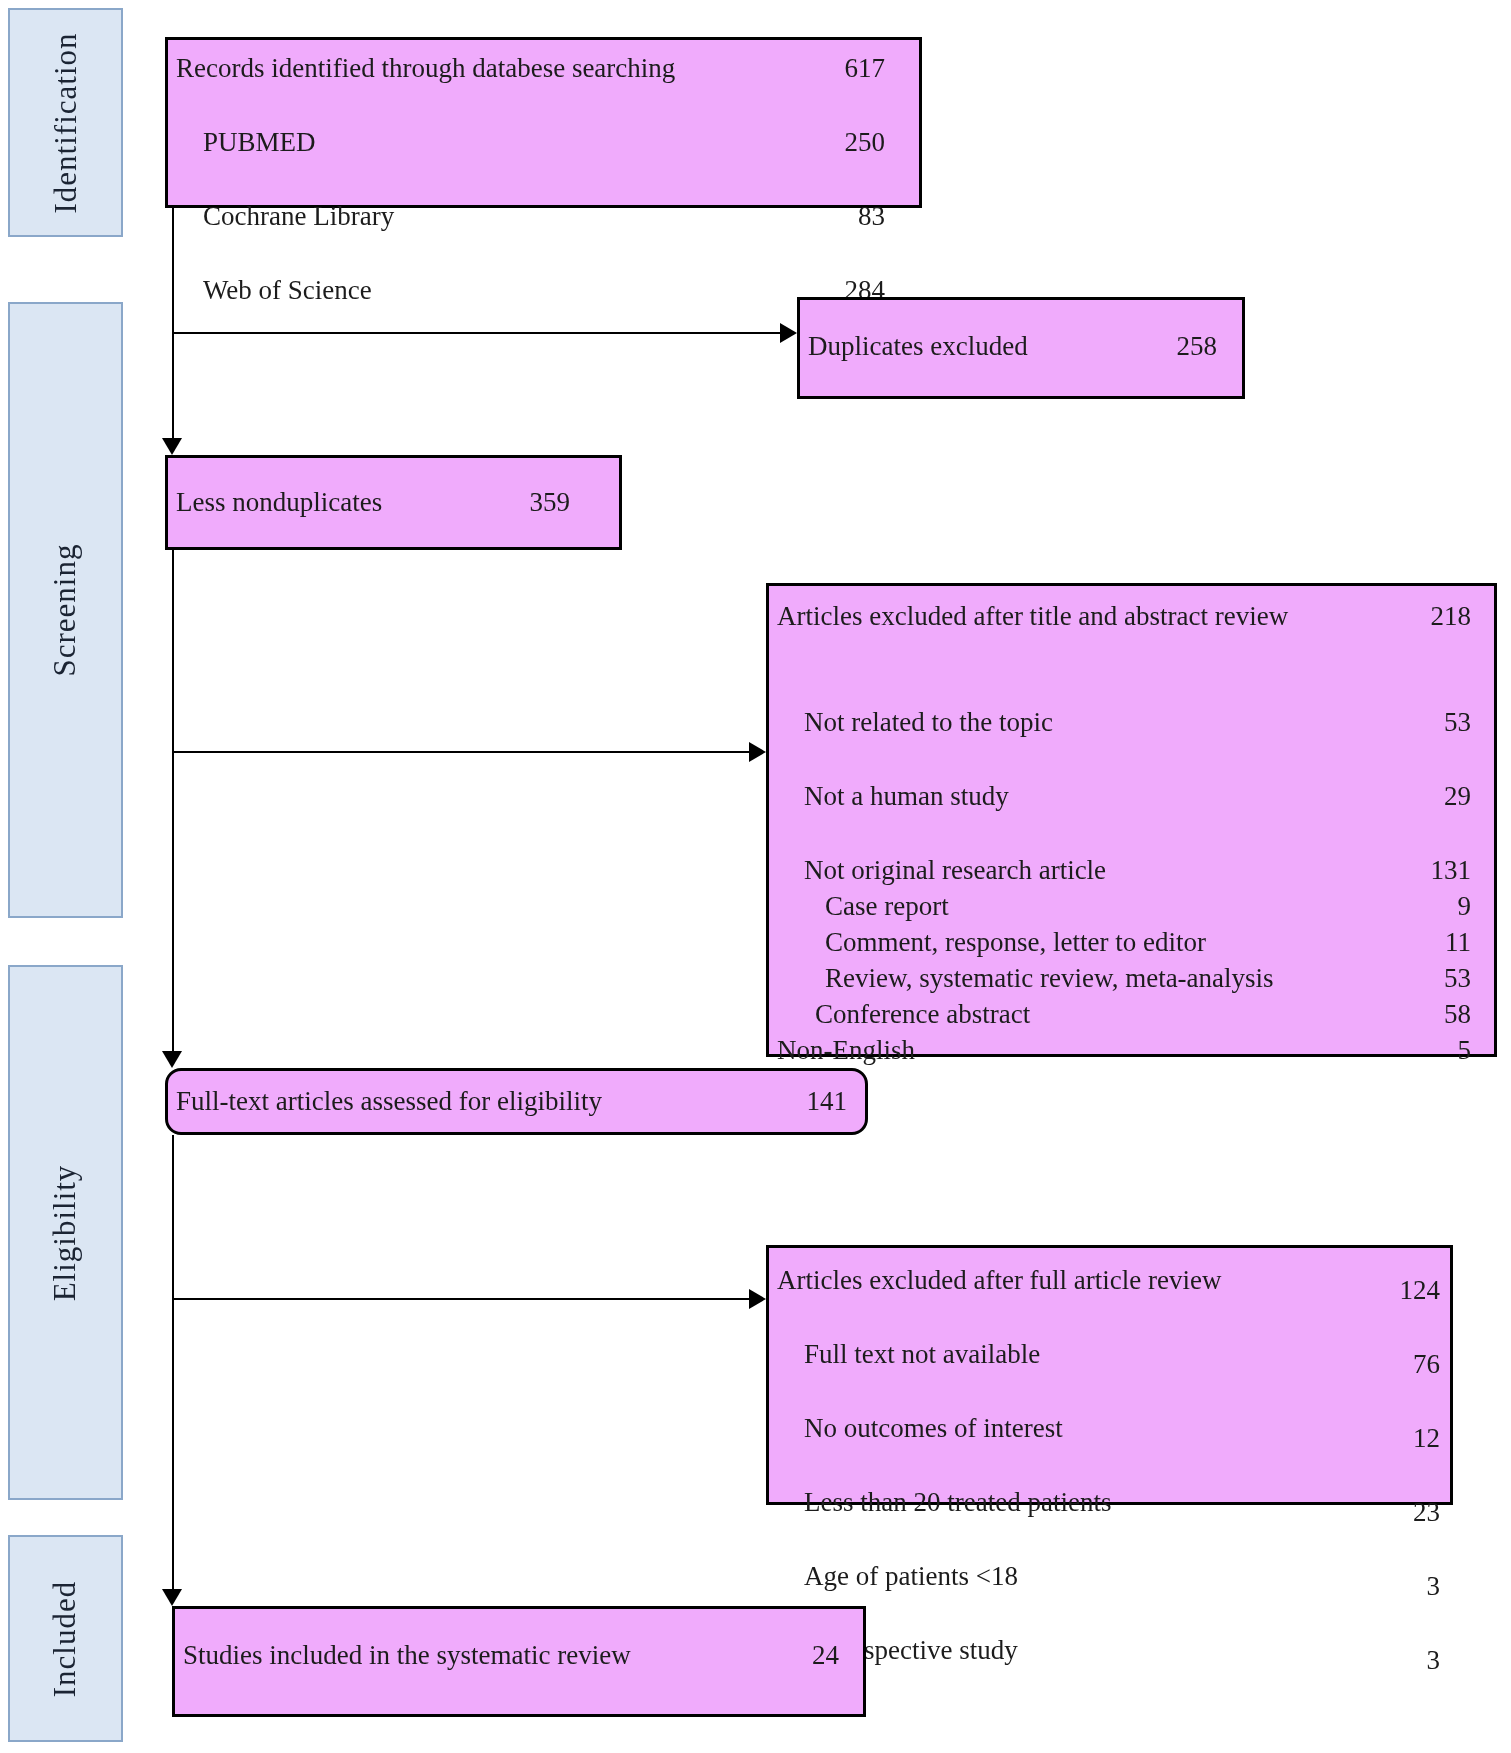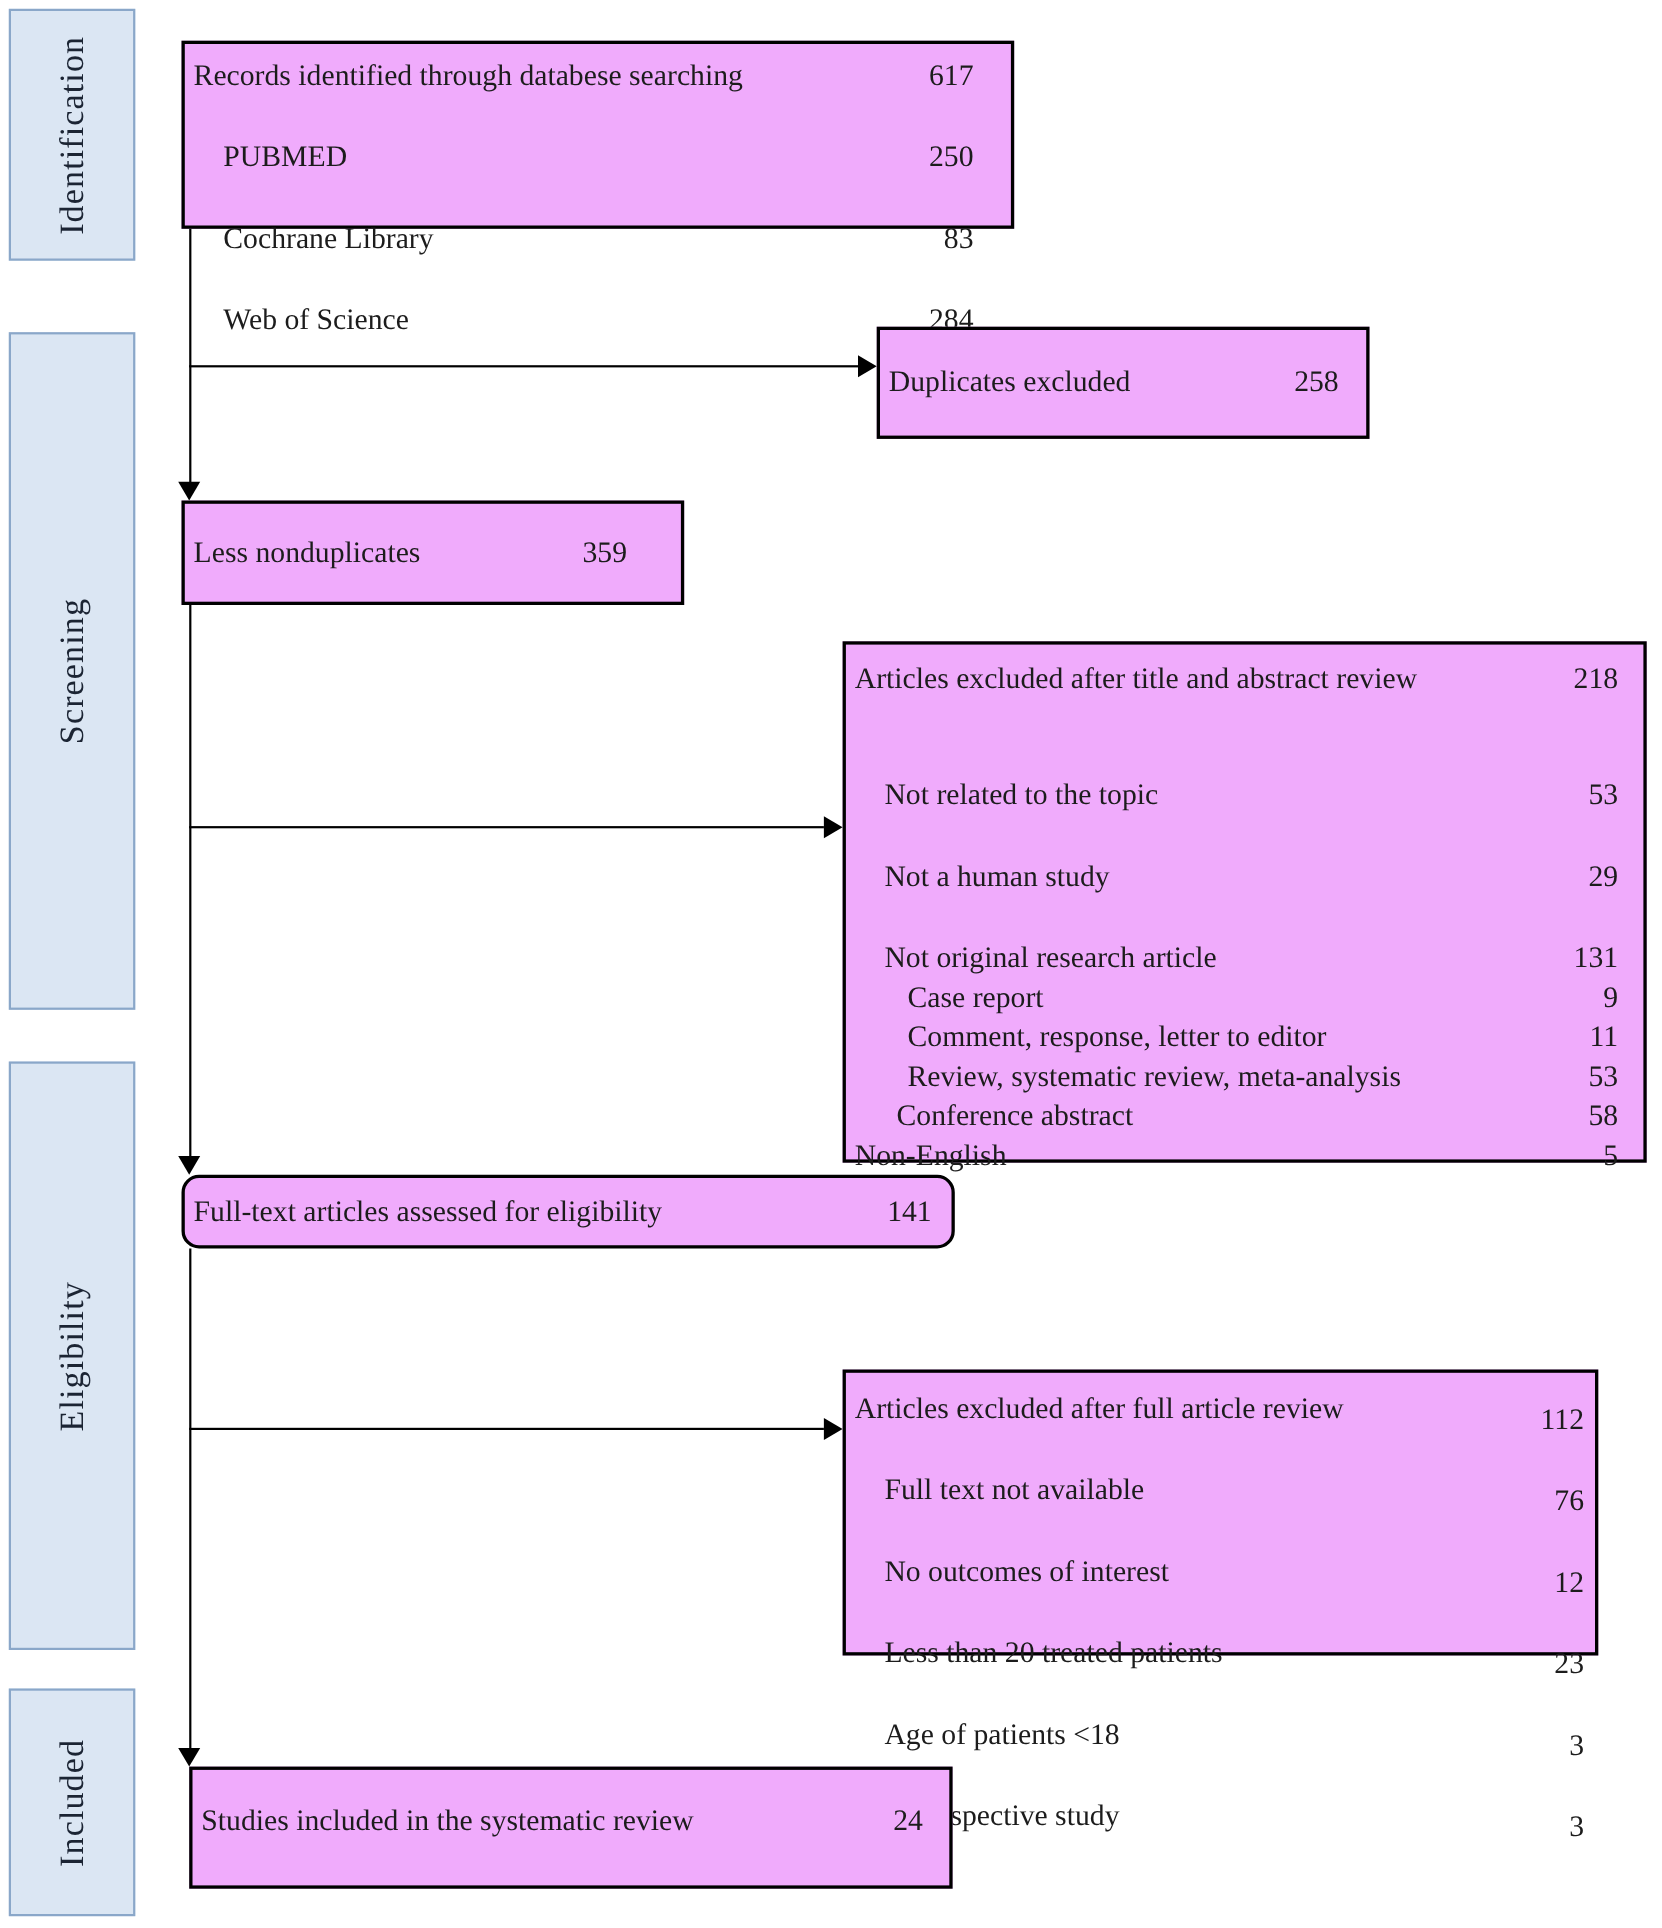--- a/index.html
+++ b/index.html
@@ -148,21 +148,21 @@
   <div class="fbox" style="left:165px;top:1068px;width:703px;height:67px;--vcol:551px;padding-top:12px;border-radius:16px;">
     <div class="row">
       <span>Full-text articles assessed for eligibility</span>
       <span class="val">141</span>
     </div>
   </div>
 
   <div class="fbox val-offset" style="left:766px;top:1245px;width:687px;height:260px;--vcol:543px;padding-top:14px;">
     <div class="row">
       <span>Articles excluded after full article review</span>
-      <span class="val">112</span>
+      <span class="val">124</span>
     </div>
     <div class="row ind1">
       <span>Full text not available</span>
       <span class="val">76</span>
     </div>
     <div class="row ind1">
       <span>No outcomes of interest</span>
       <span class="val">12</span>
     </div>
     <div class="row ind1">

